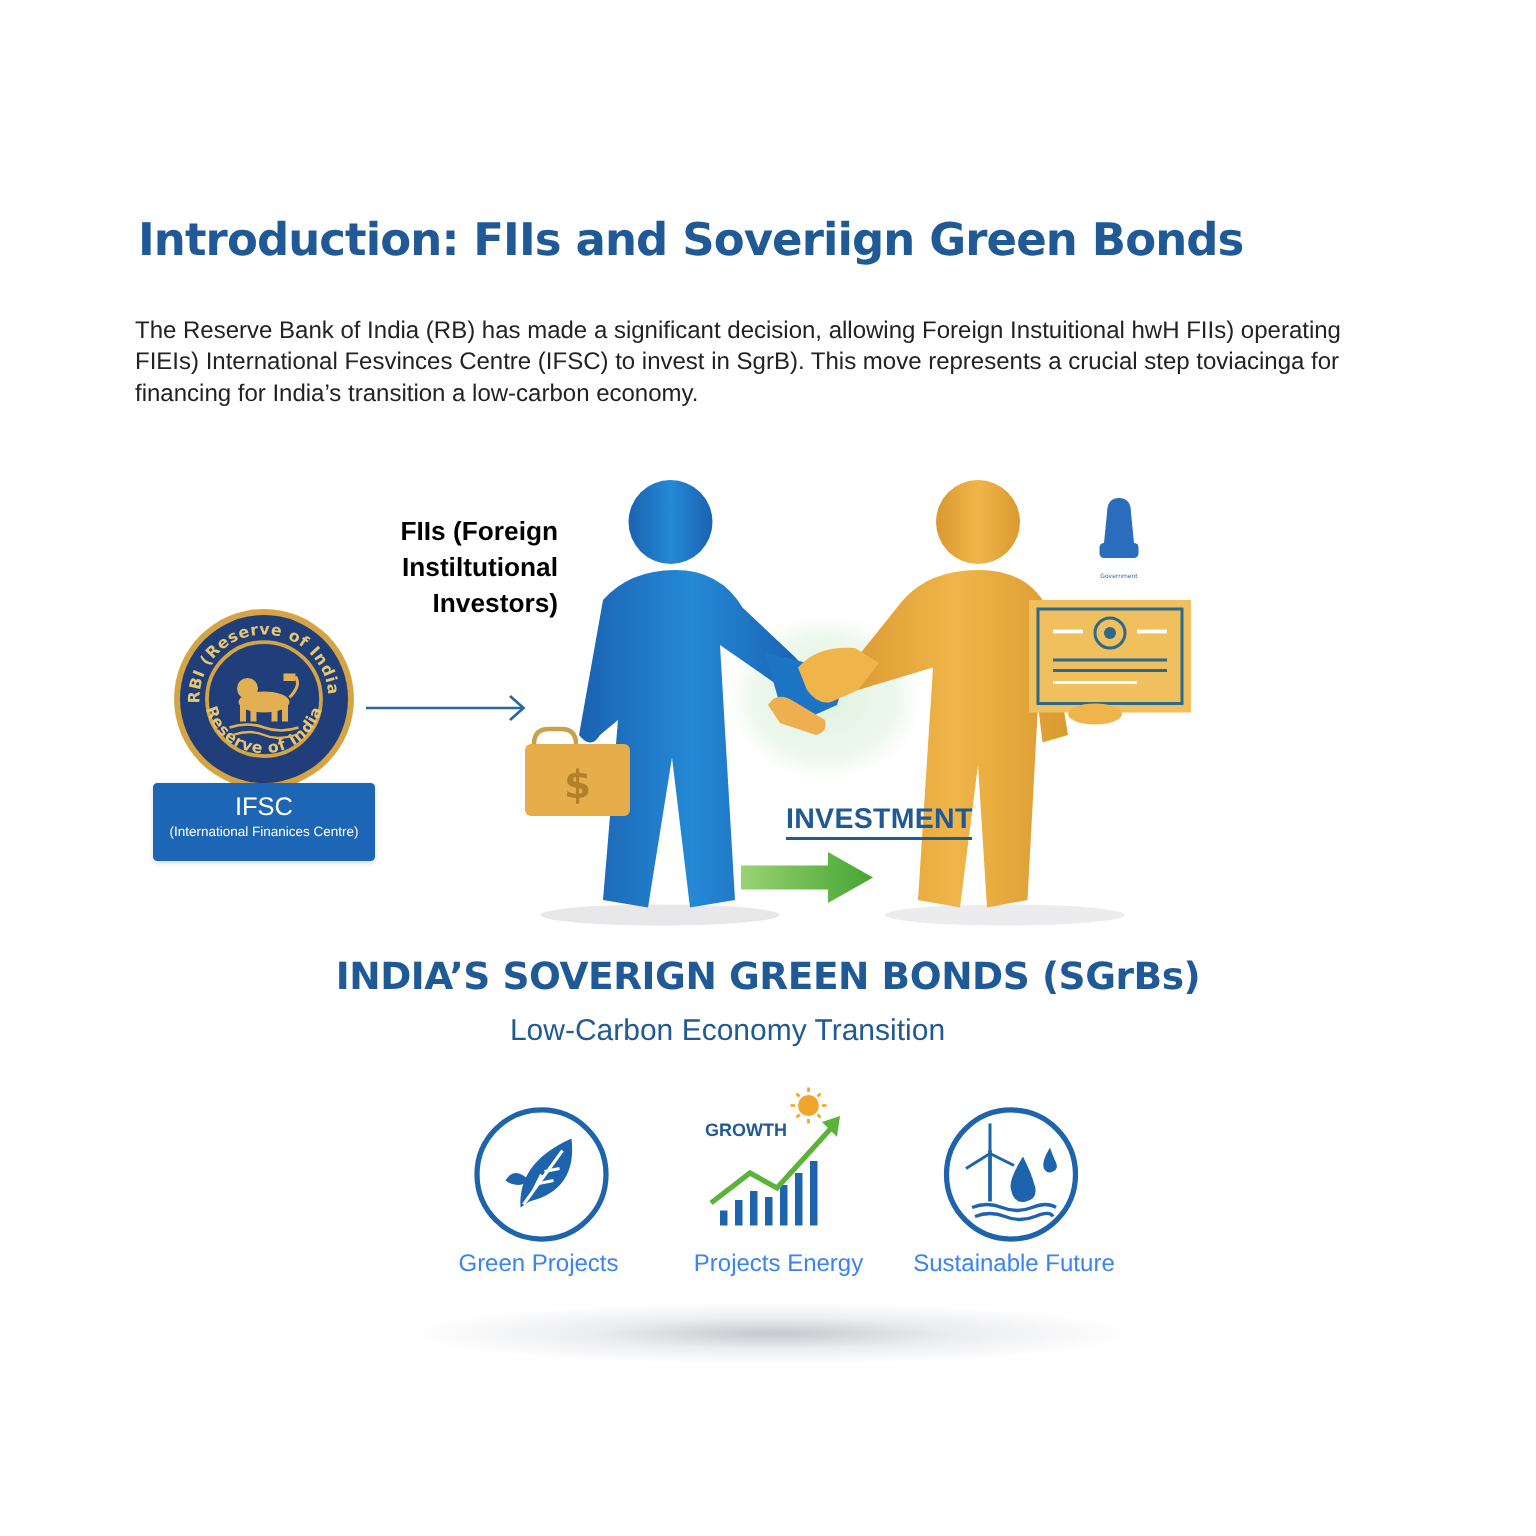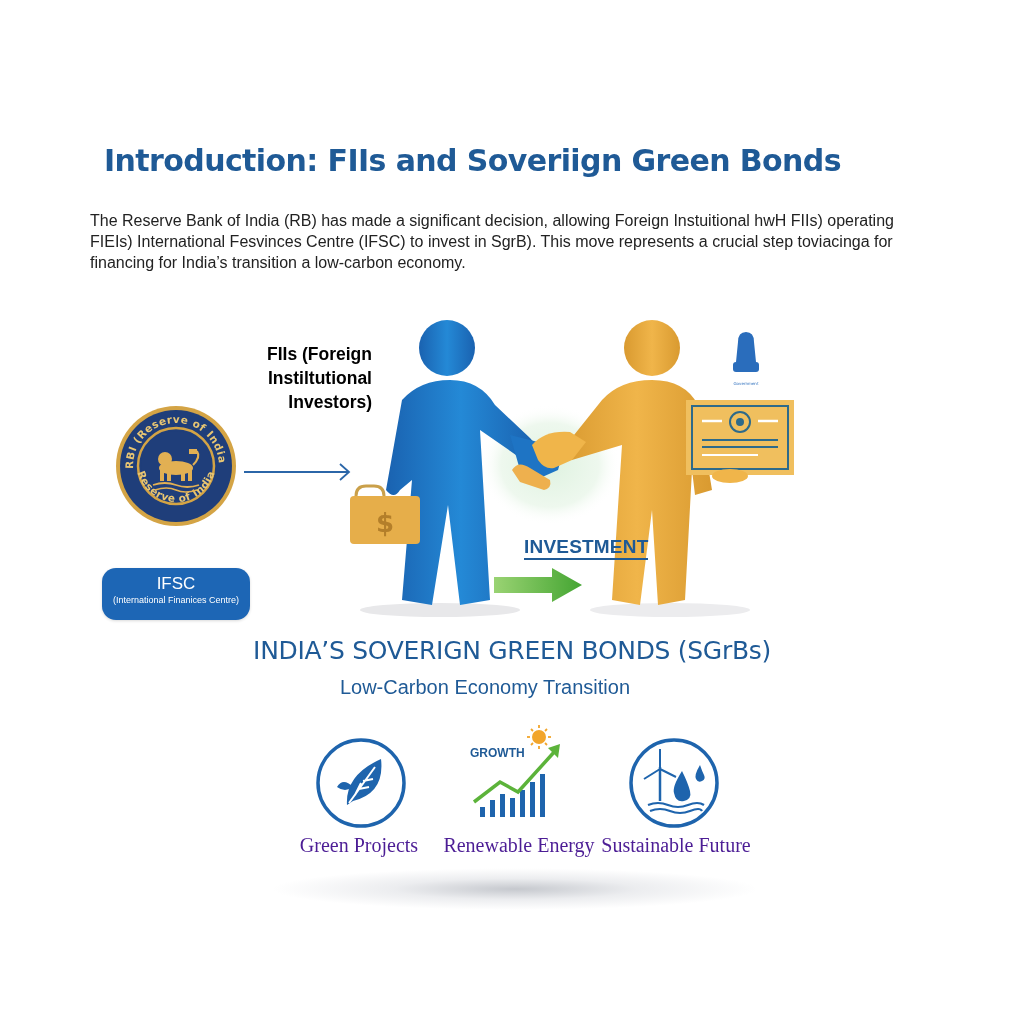--- a/index.html
+++ b/index.html
@@ -1,71 +1,71 @@
 <!DOCTYPE html>
 <html><head>
   <meta charset="utf-8">
   <style>
     * { margin: 0; padding: 0; box-sizing: border-box; }
     html, body { width: 1024px; height: 1024px; background: #ffffff; overflow: hidden; }
     body { position: relative; font-family: "Liberation Sans", sans-serif; color: #1a1a1a; }
     .abs { position: absolute; }
 
     .title {
-      left: 104px; top: 143px;
+      left: 92px; top: 143px;
       font-family: "DejaVu Sans", sans-serif;
       font-weight: bold; font-size: 30px; letter-spacing: -0.6px;
       color: #1f5a96; white-space: nowrap;
     }
     .intro {
       left: 90px; top: 210px; width: 870px;
       font-size: 16px; line-height: 21px; color: #222;
     }
     .intro span { display: block; white-space: nowrap; }
 
     .fiis-label {
       left: 232px; top: 342px; width: 140px;
       text-align: right; font-weight: bold; font-size: 17.5px; line-height: 24px; color: #000000;
     }
 
     .seal { left: 115px; top: 405px; width: 122px; height: 122px; }
     .arrow-left { left: 244px; top: 462px; width: 110px; height: 20px; }
 
     .ifsc-box {
-      left: 102px; top: 568px; width: 148px; height: 52px;
-      background: #1d66b5; border-radius: 14px; color: #fff; text-align: center;
+      left: 102px; top: 522px; width: 148px; height: 52px;
+      background: #1d66b5; border-radius: 3px; color: #fff; text-align: center;
       box-shadow: 0 1px 3px rgba(0,0,0,0.15);
     }
     .ifsc-title { font-size: 17px; padding-top: 6px; display: block; }
     .ifsc-sub { font-size: 9px; display: block; margin-top: 1px; white-space: nowrap; }
 
     .people { left: 340px; top: 310px; width: 480px; height: 310px; }
 
     .invest-label {
       left: 484px; top: 536px; font-weight: bold; font-size: 19px; color: #1f5a96;
       letter-spacing: 0.2px; border-bottom: 2px solid #1f5a96; padding-bottom: 0; margin-left: 40px;
     }
     .green-arrow { left: 494px; top: 568px; width: 88px; height: 34px; }
 
     .sgb-title {
       left: 0; top: 636px; width: 1024px; text-align: center;
       font-family: "DejaVu Sans", sans-serif;
-      font-weight: normal; font-size: 25px; letter-spacing: -0.3px; color: #1f5a96;
+      font-weight: bold; font-size: 25px; letter-spacing: -0.3px; color: #1f5a96;
     }
     .sgb-sub {
       left: 0; top: 676px; width: 970px; text-align: center;
       font-size: 20px; color: #1f5a96;
     }
 
     .icon-circle { width: 92px; height: 92px; }
     .ic1 { left: 315px; top: 737px; }
     .ic2 { left: 470px; top: 722px; width: 100px; height: 98px; }
     .ic3 { left: 628px; top: 737px; }
 
-    .icon-label { font-size: 20px; color: #4c1d95; text-align: center; width: 170px; top: 834px; white-space: nowrap; font-family: Liberation Serif, serif; }
+    .icon-label { font-size: 16px; color: #3b82f6; text-align: center; width: 170px; top: 834px; white-space: nowrap; }
     .lb1 { left: 274px; }
     .lb2 { left: 434px; }
     .lb3 { left: 591px; }
 
     .floor-shadow {
       left: 270px; top: 868px; width: 490px; height: 42px;
       background: radial-gradient(ellipse at center, rgba(150,155,165,0.55) 0%, rgba(200,203,210,0.35) 35%, rgba(255,255,255,0) 70%);
     }
   </style>
 </head>
@@ -240,16 +240,16 @@
   <circle cx="46" cy="46" r="43" fill="none" stroke="#1e64ad" stroke-width="3.5"></circle>
   <line x1="32" y1="30" x2="32" y2="64" stroke="#1e64ad" stroke-width="2.5"></line>
   <path d="M32 32 L32 12 M32 32 L16 42 M32 32 L48 40" stroke="#1e64ad" stroke-width="2" fill="none"></path>
   <path d="M54 34 Q44 50 46 56 Q48 66 56 64 Q64 62 62 54 Q60 46 54 34 Z" fill="#1e64ad"></path>
   <path d="M72 28 Q66 38 68 42 Q70 46 74 44 Q78 42 76 38 Q74 34 72 28 Z" fill="#1e64ad"></path>
   <path d="M20 68 Q30 64 40 68 T60 68 T76 68" stroke="#1e64ad" stroke-width="2.2" fill="none"></path>
   <path d="M22 74 Q32 70 42 74 T62 74 T74 74" stroke="#1e64ad" stroke-width="2.2" fill="none"></path>
 </svg>
 
 <div class="abs icon-label lb1">Green Projects</div>
-<div class="abs icon-label lb2">Renewable Energy</div>
+<div class="abs icon-label lb2">Projects Energy</div>
 <div class="abs icon-label lb3">Sustainable Future</div>
 
 <div class="abs floor-shadow"></div>
 
 </body></html>

